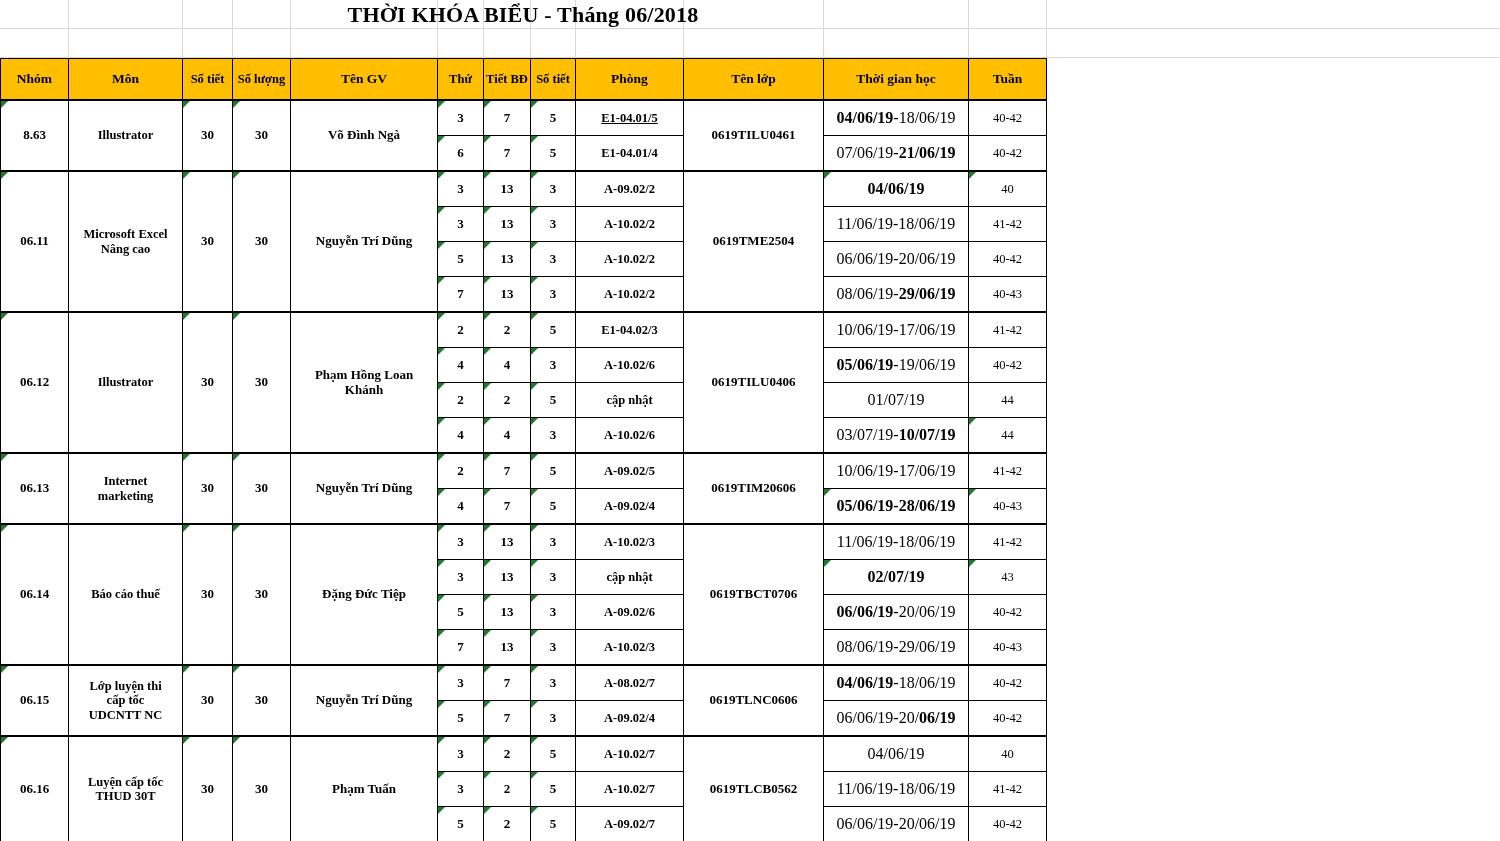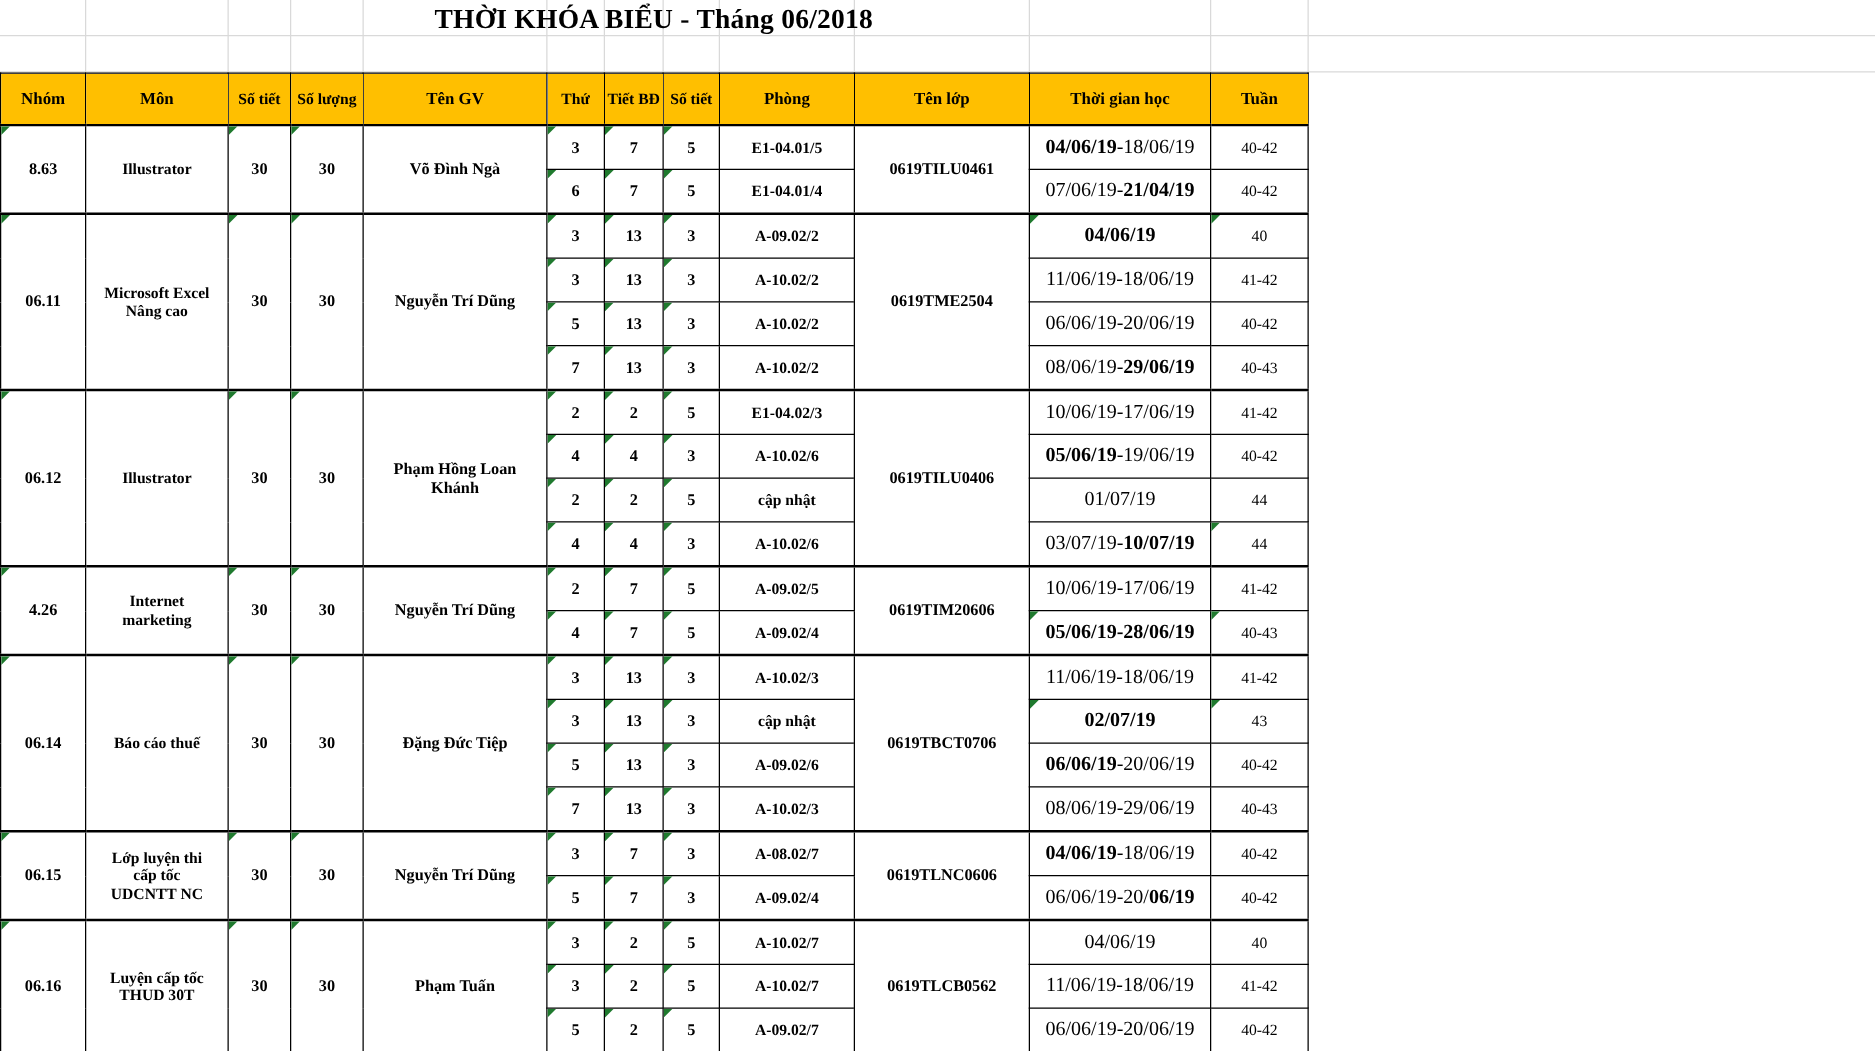--- a/index.html
+++ b/index.html
@@ -202,31 +202,31 @@
             <span class="mon-line">Illustrator</span>
           </td>
           <td class="c-sotiet cmt" rowspan="2">30</td>
           <td class="c-soluong cmt" rowspan="2">30</td>
           <td class="c-gv" rowspan="2">
             <span class="mon-line">Võ Đình Ngà</span>
           </td>
           <td class="c-thu cmt" style="height: 34px;">3</td>
           <td class="c-tbd cmt" style="height: 34px;">7</td>
           <td class="c-st cmt" style="height: 34px;">5</td>
-          <td class="c-phong" style="height: 34px;">E1-04.01/5</td>
+          <td class="c-phong" style="height: 34px; text-decoration: underline;">E1-04.01/5</td>
           <td class="c-lop" rowspan="2">0619TILU0461</td>
           <td class="c-time" style="height: 34px;"><b class="bd">04/06/19</b><span class="rg">-18/06/19</span></td>
           <td class="c-tuan" style="height: 34px;">40-42</td>
         </tr>
         <tr>
           <td class="c-thu cmt" style="height: 34px;">6</td>
           <td class="c-tbd cmt" style="height: 34px;">7</td>
           <td class="c-st cmt" style="height: 34px;">5</td>
           <td class="c-phong" style="height: 34px;">E1-04.01/4</td>
-          <td class="c-time" style="height: 34px;"><span class="rg">07/06/19-</span><b class="bd">21/04/19</b></td>
+          <td class="c-time" style="height: 34px;"><span class="rg">07/06/19-</span><b class="bd">21/06/19</b></td>
           <td class="c-tuan" style="height: 34px;">40-42</td>
         </tr>
         <tr class="grp-top">
           <td class="c-nhom cmt" rowspan="4">06.11</td>
           <td class="c-mon" rowspan="4">
             <span class="mon-line">Microsoft Excel</span>
             <span class="mon-line">Nâng cao</span>
           </td>
           <td class="c-sotiet cmt" rowspan="4">30</td>
           <td class="c-soluong cmt" rowspan="4">30</td>
@@ -302,21 +302,21 @@
         </tr>
         <tr>
           <td class="c-thu cmt" style="height: 34px;">4</td>
           <td class="c-tbd cmt" style="height: 34px;">4</td>
           <td class="c-st cmt" style="height: 34px;">3</td>
           <td class="c-phong" style="height: 34px;">A-10.02/6</td>
           <td class="c-time" style="height: 34px;"><span class="rg">03/07/19-</span><b class="bd">10/07/19</b></td>
           <td class="c-tuan cmt" style="height: 34px;">44</td>
         </tr>
         <tr class="grp-top">
-          <td class="c-nhom cmt" rowspan="2">4.26</td>
+          <td class="c-nhom cmt" rowspan="2">06.13</td>
           <td class="c-mon" rowspan="2">
             <span class="mon-line">Internet</span>
             <span class="mon-line">marketing</span>
           </td>
           <td class="c-sotiet cmt" rowspan="2">30</td>
           <td class="c-soluong cmt" rowspan="2">30</td>
           <td class="c-gv" rowspan="2">
             <span class="mon-line">Nguyễn Trí Dũng</span>
           </td>
           <td class="c-thu cmt" style="height: 34px;">2</td>

